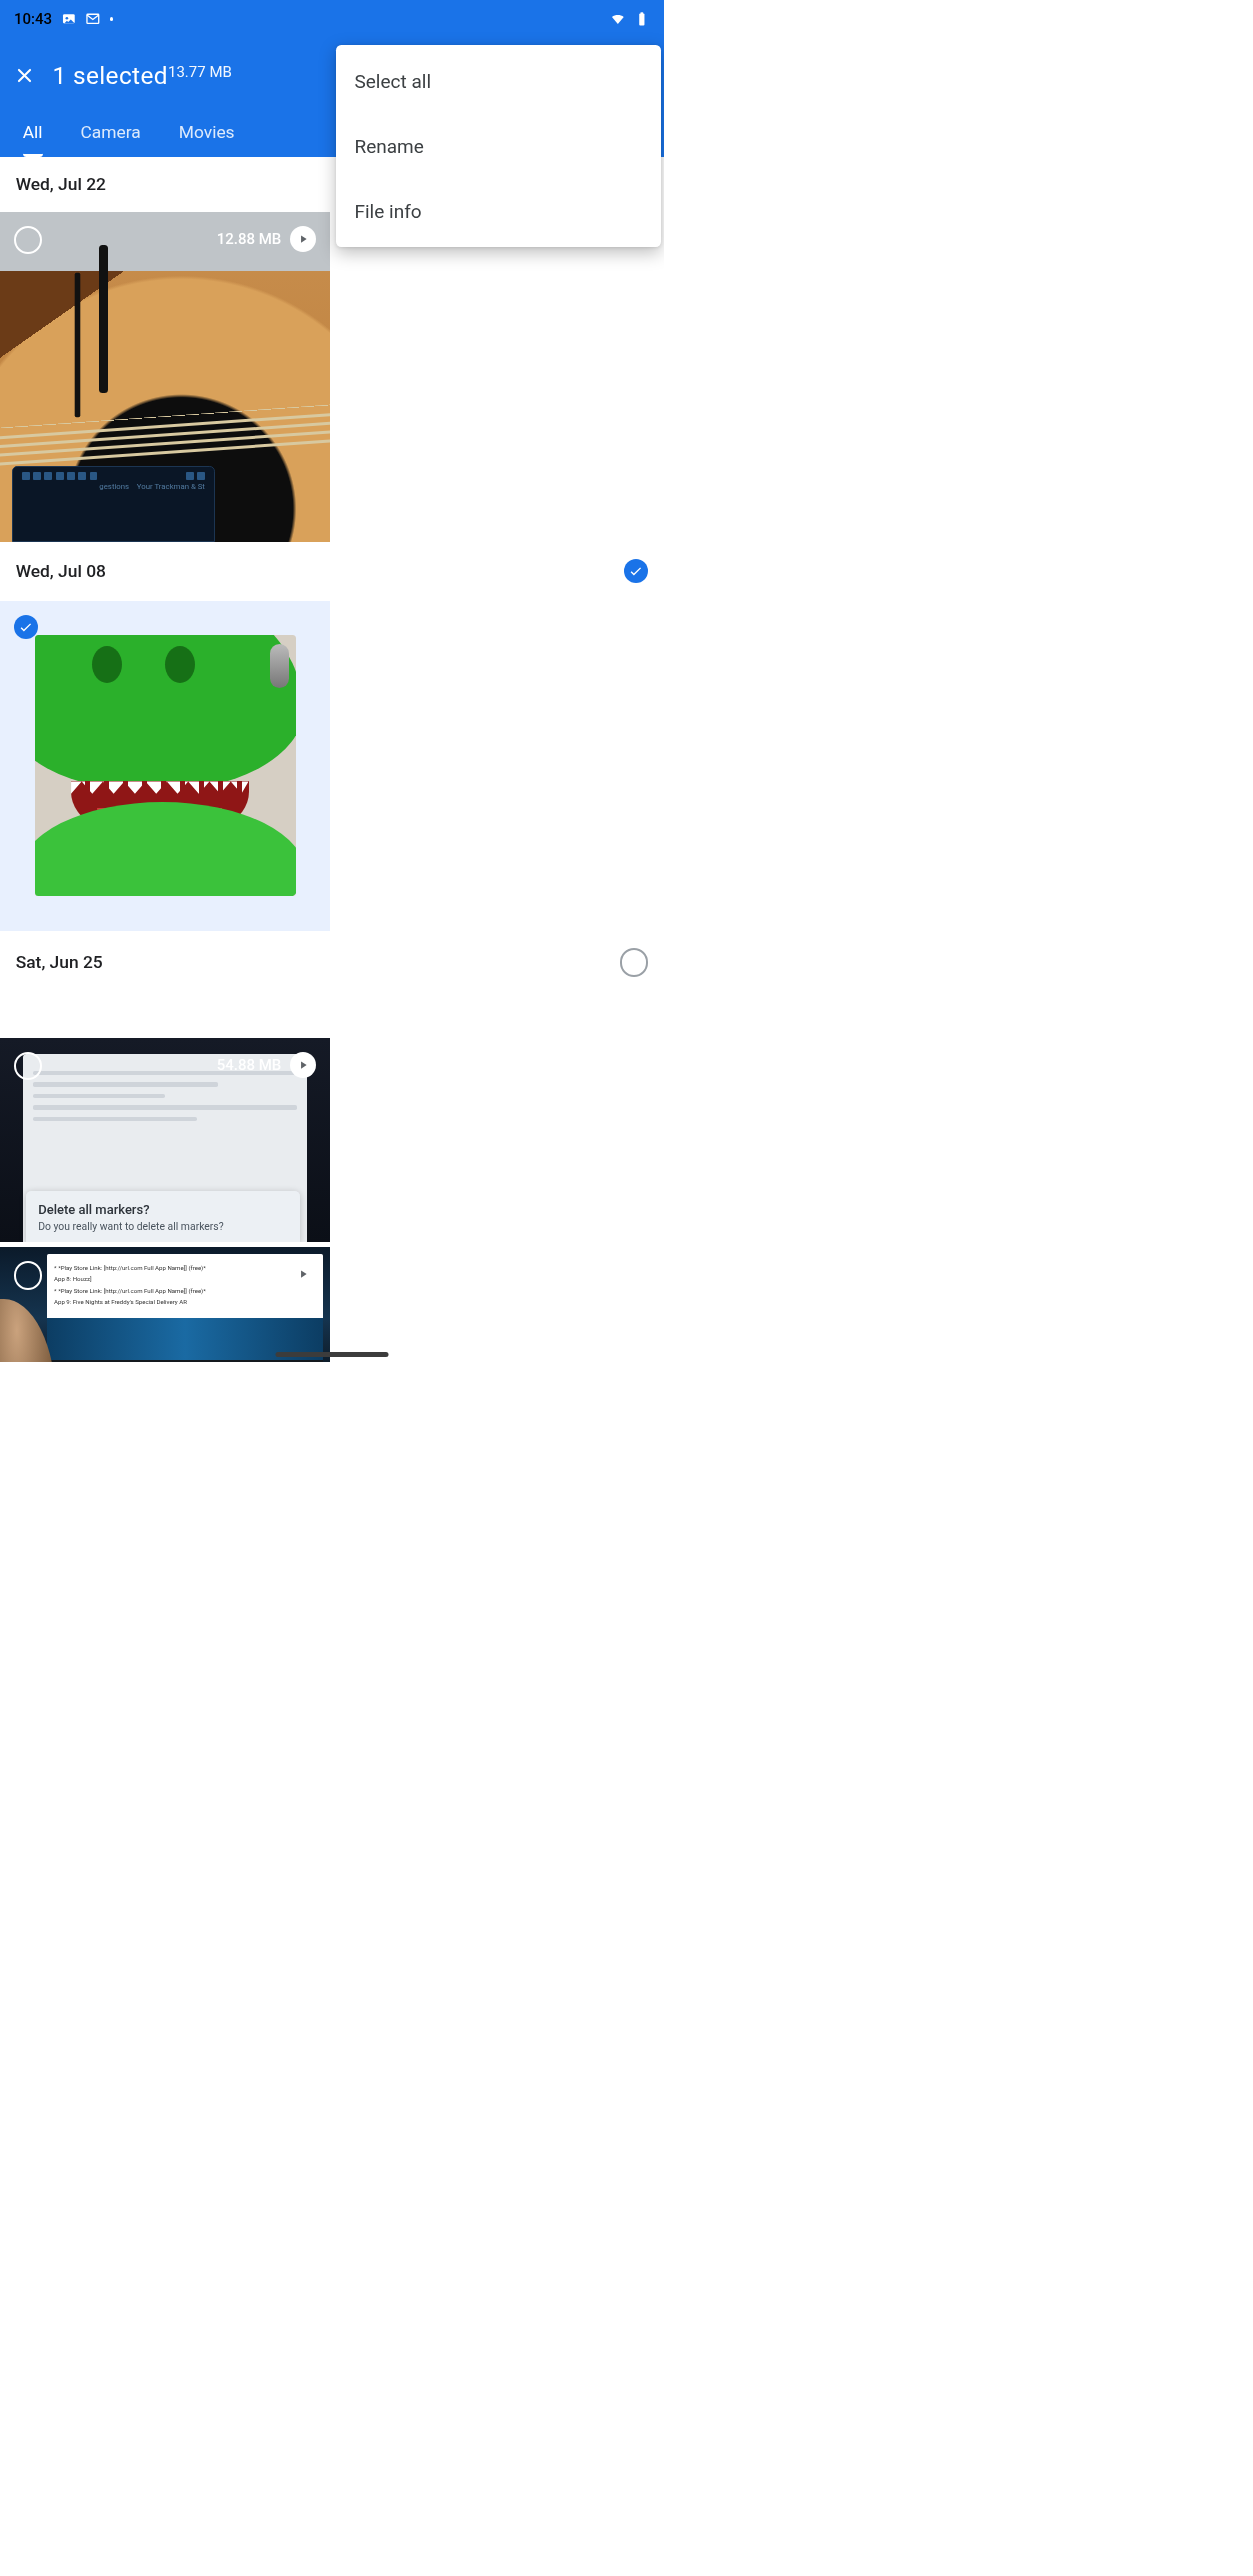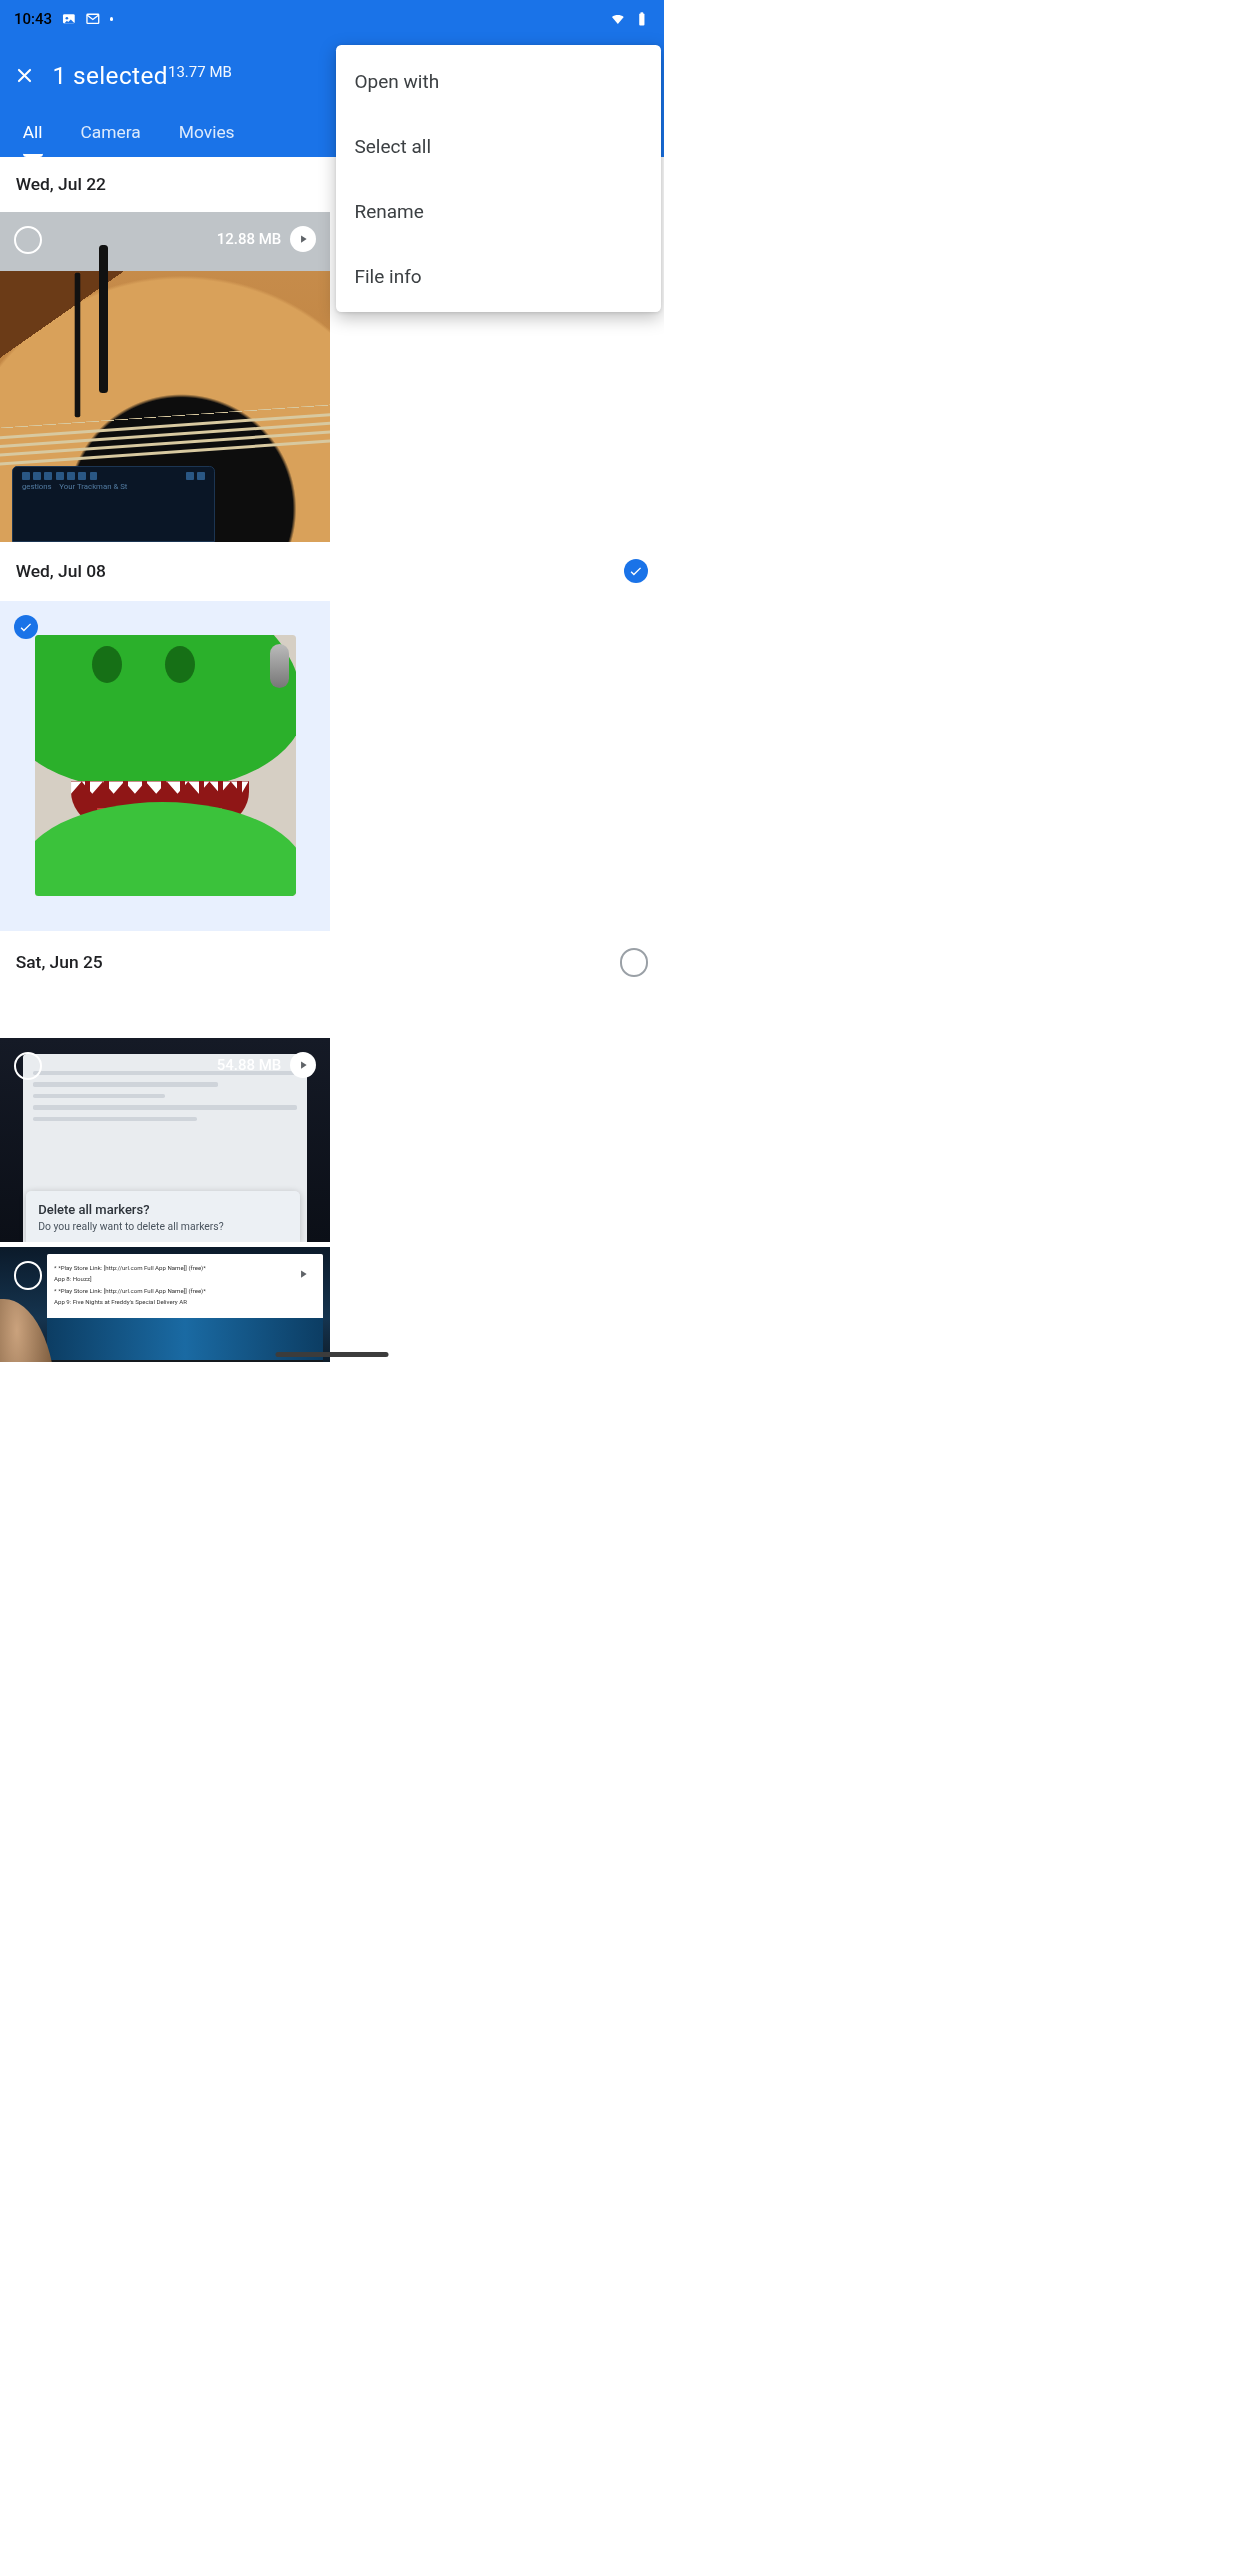--- a/index.html
+++ b/index.html
@@ -47,21 +47,21 @@
   
   .nav-handle{position:absolute;bottom:5.2px;left:50%;transform:translateX(-50%);width:113px;height:4.4px;border-radius:2.6px;background:#3c3c3c;}
 
   
   
   .art-guitar{background:
       linear-gradient(#bfc4c8 0 18%, transparent 18%),
       linear-gradient(145deg,#6b3b17 0 26%, transparent 26%),
       radial-gradient(circle at 55% 90%, #0d0d0d 32%, transparent 33%),
       radial-gradient(circle at 55% 90%, #d9a15a 66%, transparent 67%),
-      linear-gradient(#c98f4e,#b97c39);
+      linear-gradient(#c98f4e,#b97c39); text-align: right;
   }
   .art-guitar::before{content:"";position:absolute;left:30%;top:10%;width:8.7px;height:45%;
       background:#111;border-radius:3.5px;box-shadow:-26px 26px 0 -1.7px #111;}
   .art-guitar::after{content:"";position:absolute;left:0;top:62%;right:0;height:2.6px;
       background:repeating-linear-gradient(#d8c9a0 0 0.9px,transparent 0.9px 10.4px);
       transform:skewY(-4deg);box-shadow:0 8.7px 0 #d8c9a0,0 17.4px 0 #d8c9a0,0 26px 0 #d8c9a0,0 35px 0 #d8c9a0;}
   .phone-corner{position:absolute;left:12.2px;bottom:0;width:183px;height:63px;
       background:#0a1626;border:1.7px solid #1c3552;border-radius:5.2px 5.2px 0 0;font-size:7.8px;color:#6ea2d0;
       padding:5.2px 8.7px;line-height:1.2;overflow:hidden;}
   .phone-corner .row{display:flex;gap:3.5px;margin-bottom:1.7px;}
@@ -285,20 +285,19 @@
       <span class="play-btn">
         <svg width="12.2" height="12.2" viewBox="0 0 24 24">
             <path d="M8 5v14l11-7z"></path>
           </svg>
       </span>
     </div>
   </div>
 </div>
 
 <div class="menu">
-  <div class="menu-item">Open with</div>
   <div class="menu-item">Select all</div>
   <div class="menu-item">Rename</div>
   <div class="menu-item">File info</div>
 </div>
 
 <div class="nav-handle"></div>
 
 
 </body></html>

